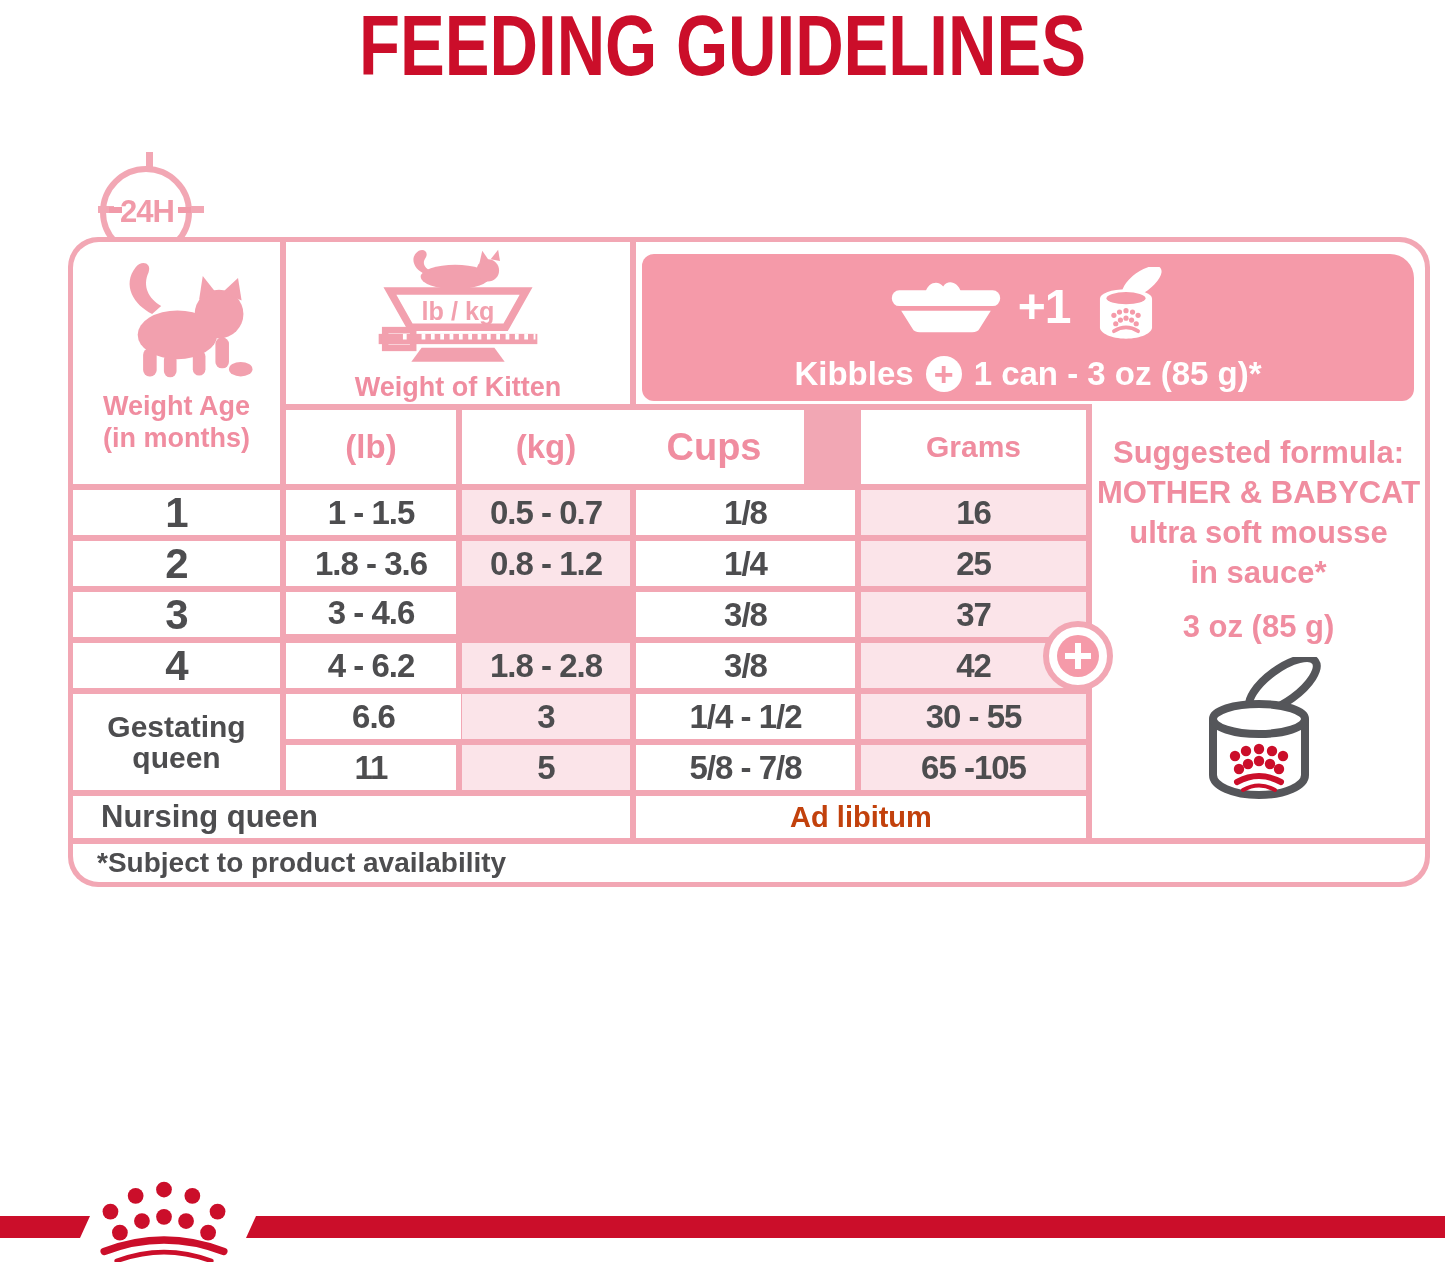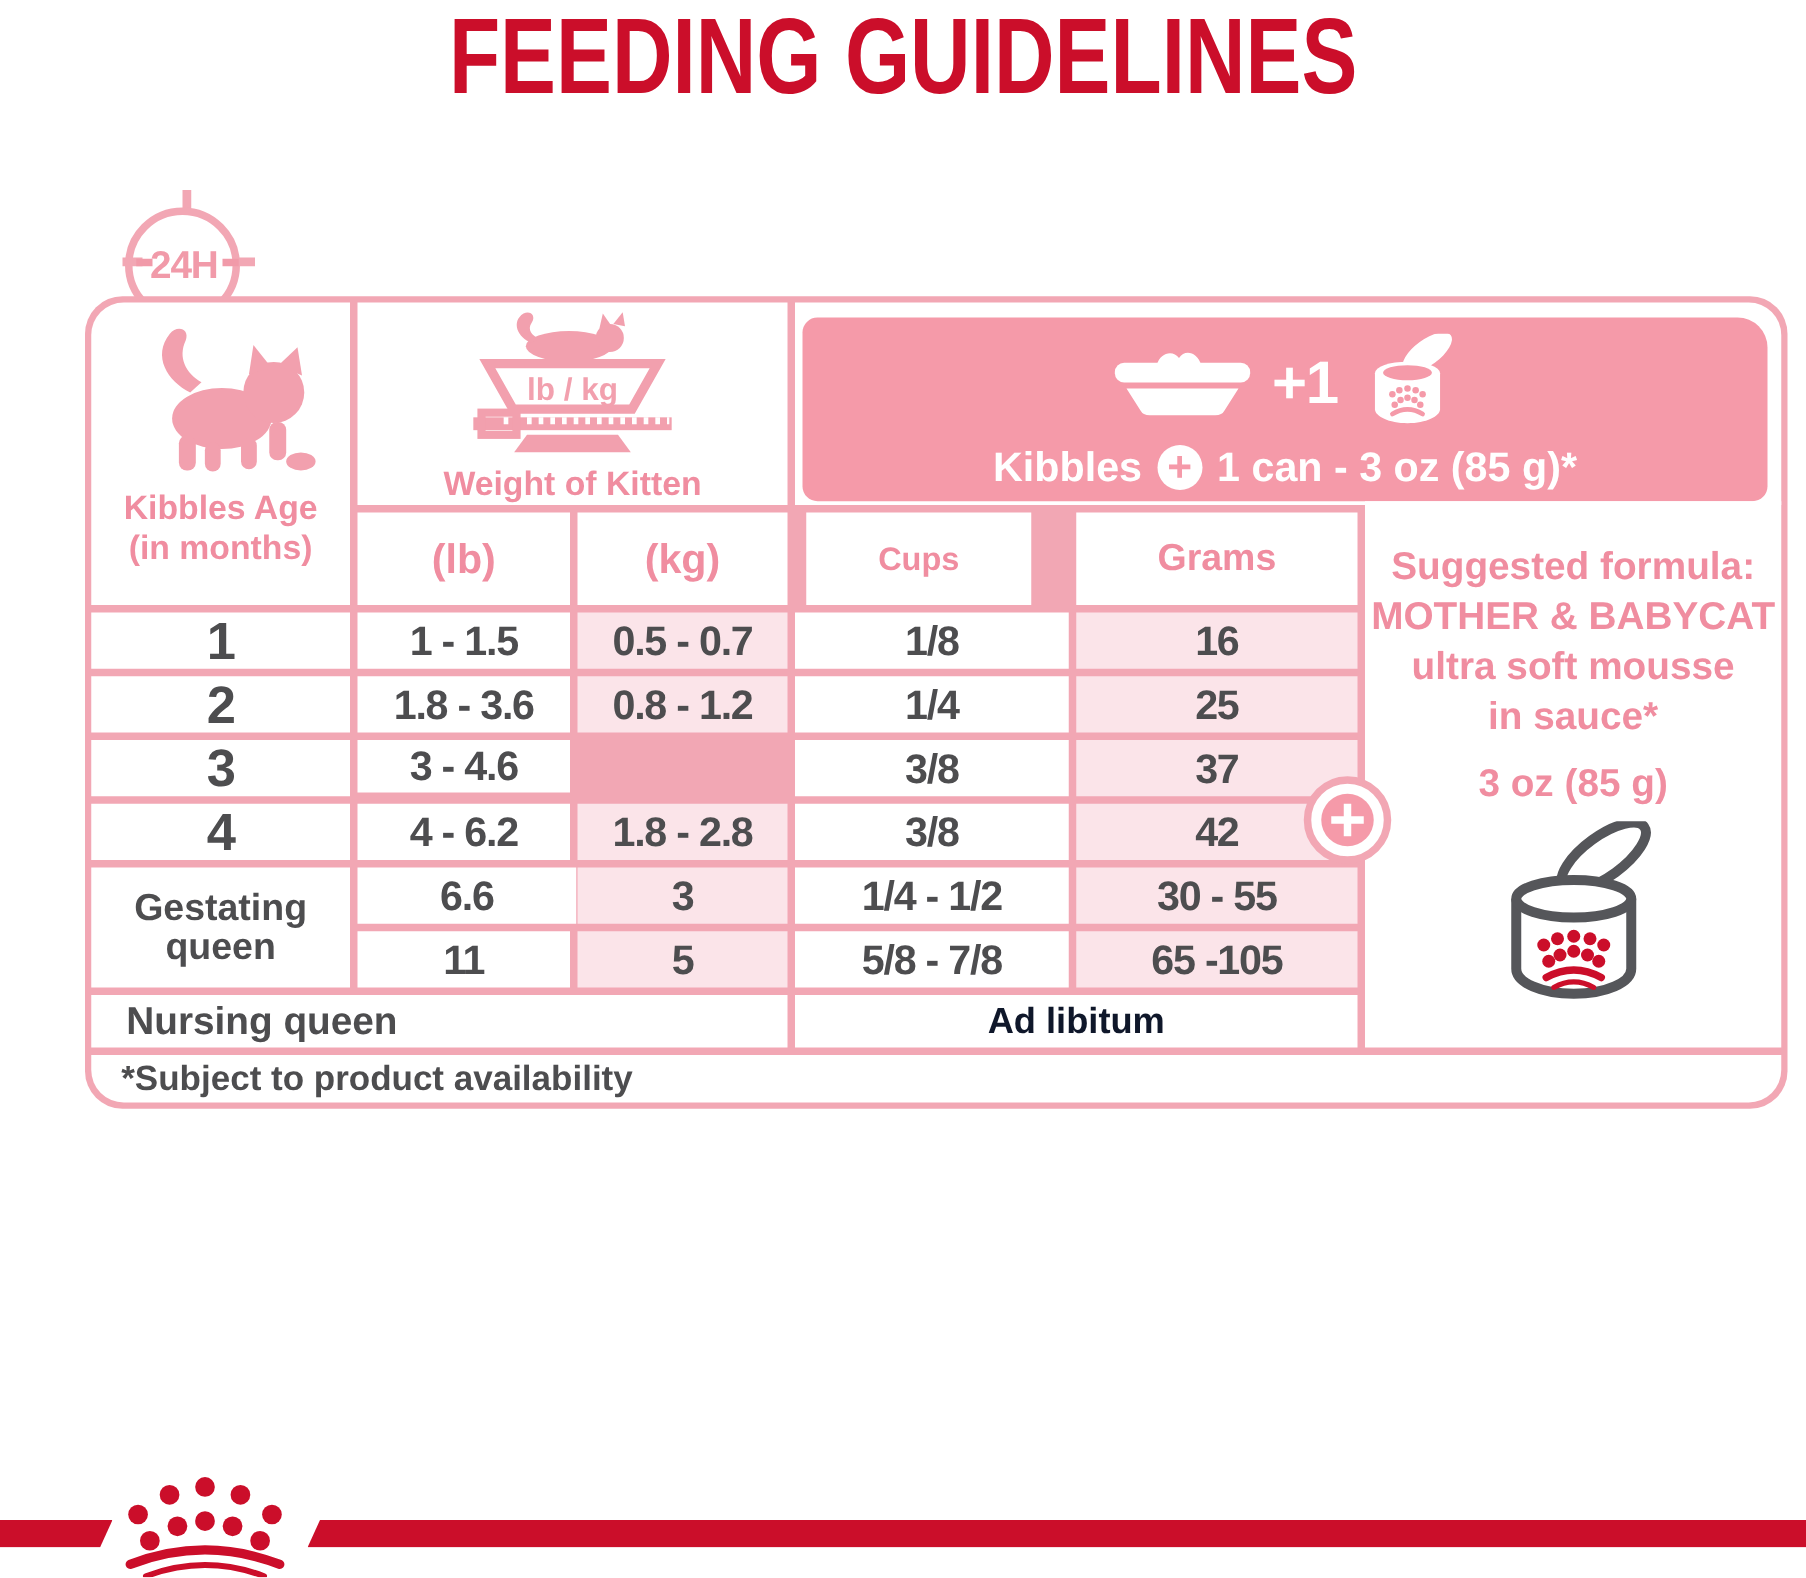--- a/index.html
+++ b/index.html
@@ -73,21 +73,21 @@
   }
   .plus-badge .disc:before { left:8px; top:18px; width:26px; height:6px; }
   .plus-badge .disc:after  { left:18px; top:8px; width:6px; height:26px; }
   
   .hdr-col { flex-direction:column; justify-content:flex-start; }
   .age-label { text-align:center; font-size:27px; line-height:32px; margin-top:10px; }
   .weight-label { font-size:27px; margin-top:-2px; }
   .gest { text-align:center; font-size:30px; line-height:31px; }
   .left-pad { justify-content:flex-start; padding-left:28px; }
   .nursing-txt { font-size:31px; font-weight:700; color:#4D4D4F; }
-  .adlib-txt { font-size:29px; font-weight:700; color:#0f172a; }
+  .adlib-txt { font-size:29px; font-weight:700; color:#c2410c; }
   .footnote-txt { font-size:28px; font-weight:700; color:#4D4D4F; }
   .round-bl { border-bottom-left-radius:26px; }
   .round-br { border-bottom-right-radius:26px; }
   .round-tl { border-top-left-radius:26px; }
   
   .bar { position:absolute; top:1216px; height:22px; background:#CB0E2A; }
   .bar-left { left:0; width:90px; clip-path:polygon(0 0,100% 0,calc(100% - 10px) 100%,0 100%); }
   .bar-right { left:246px; width:1199px; clip-path:polygon(10px 0,100% 0,100% 100%,0 100%); }
   .crown-logo { position:absolute; left:82px; top:1178px; }
   svg text { font-family:"Liberation Sans","DejaVu Sans",sans-serif; }
@@ -120,21 +120,21 @@
           <polygon points="112,46 116,20 132,40"></polygon>
           <polygon points="138,38 155,22 159,47"></polygon>
           <rect x="50" y="100" width="15" height="31" rx="7"></rect>
           <rect x="73" y="106" width="14" height="26" rx="7"></rect>
           <rect x="105" y="102" width="14" height="28" rx="7"></rect>
           <rect x="130" y="88" width="15" height="34" rx="7"></rect>
           <ellipse cx="158" cy="123" rx="13" ry="8"></ellipse>
         </g>
       </svg>
       <div class="age-label pinktxt">
-        <div>Kibbles Age</div>
+        <div>Weight Age</div>
         <div>(in months)</div>
       </div>
     </div>
 
     <div class="cell hdr-col" style="left:218px;top:5px;width:344px;height:162px;">
       <svg width="198" height="126" viewBox="0 0 210 135" style="margin-top:6px;">
         <g fill="#F2A0AE">
           <ellipse cx="102" cy="31" rx="37" ry="13"></ellipse>
           <circle cx="137" cy="24" r="12"></circle>
           <polygon points="128,16 131,3 138,13"></polygon>
@@ -185,21 +185,21 @@
         <div class="banner-line">
           <span>Kibbles</span>
           <span class="plus-chip">+</span>
           <span>1 can  -  3 oz (85 g)*</span>
         </div>
       </div>
     </div>
 
     <div class="cell pinktxt" style="left:218px;top:173px;width:170px;height:74px;font-size:33px;">(lb)</div>
     <div class="cell pinktxt" style="left:394px;top:173px;width:168px;height:74px;font-size:33px;">(kg)</div>
-    <div class="cell pinktxt" style="left:577px;top:173px;width:180px;height:74px;font-size:26px;">Cups</div>
+    <div class="cell pinktxt" style="left:556px;top:173px;width:180px;height:74px;font-size:38px;">Cups</div>
     <div class="cell pinktxt" style="left:793px;top:173px;width:225px;height:74px;font-size:30px;">Grams</div>
 
     <div class="cell num age-num" style="left:5px;top:253px;width:207px;height:45px;">1</div>
     <div class="cell num" style="left:218px;top:253px;width:170px;height:45px;">1 - 1.5</div>
     <div class="cell num lightbg" style="left:394px;top:253px;width:168px;height:45px;">0.5 - 0.7</div>
     <div class="cell num" style="left:568px;top:253px;width:219px;height:45px;">1/8</div>
     <div class="cell num lightbg" style="left:793px;top:253px;width:225px;height:45px;">16</div>
 
     <div class="cell num age-num" style="left:5px;top:304px;width:207px;height:45px;">2</div>
     <div class="cell num" style="left:218px;top:304px;width:170px;height:45px;">1.8 - 3.6</div>

